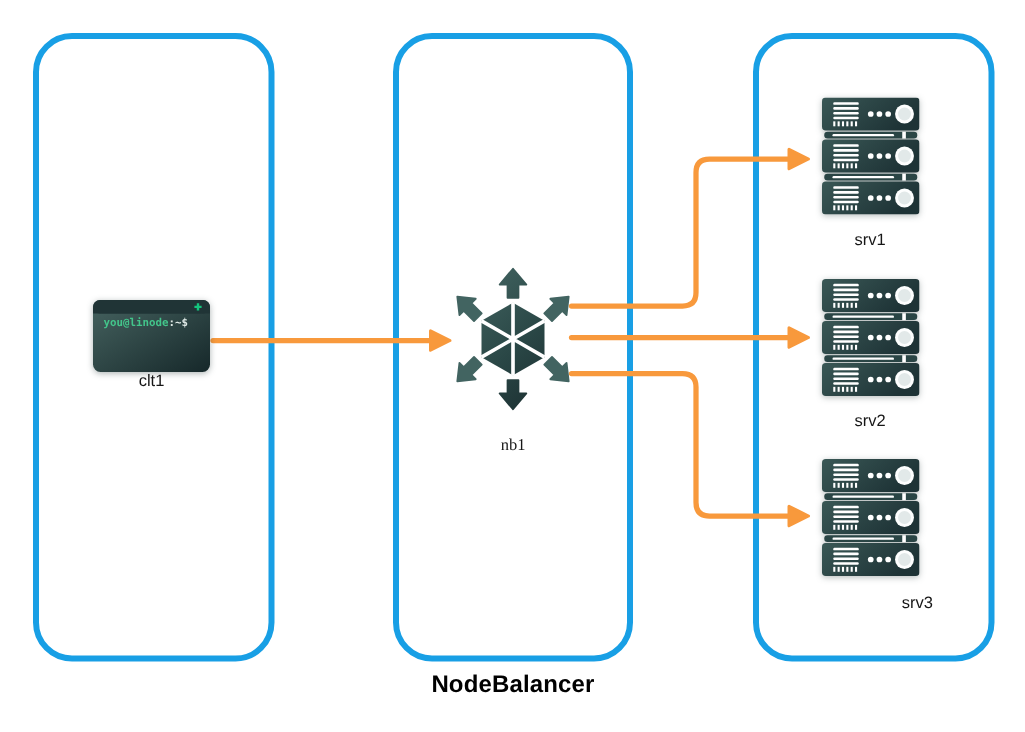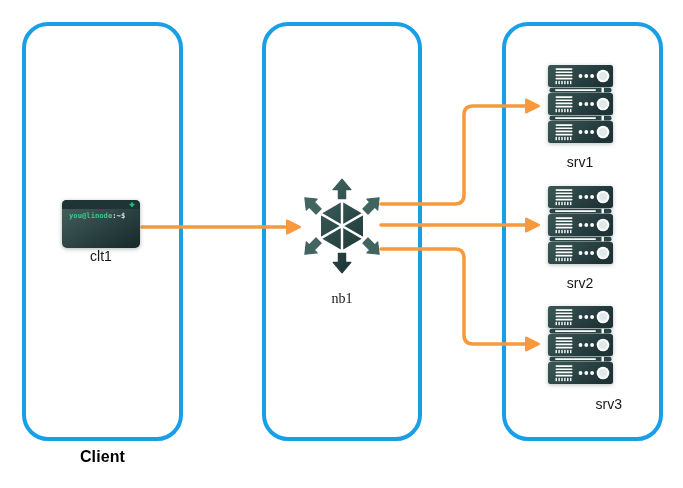--- a/index.html
+++ b/index.html
@@ -25,21 +25,21 @@
   .wire{stroke:var(--c-arrow,#F8993C);stroke-width:3.5;fill:none;stroke-linecap:round;}
   .wirehead{fill:var(--c-arrow,#F8993C);stroke:var(--c-arrow,#F8993C);stroke-width:2;stroke-linejoin:round;}
   .icon{position:absolute;z-index:3;}
   #icon-terminal{left:62px;top:200px;filter:drop-shadow(0 1px 2px rgba(20,40,40,.35));}
   #icon-nb{left:300px;top:178px;}
   #icon-srv1{left:548px;top:65px;}
   #icon-srv2{left:548px;top:186px;}
   #icon-srv3{left:548px;top:306px;}
   .stack{filter:drop-shadow(0 1px 2px rgba(20,40,40,.3));}
   .node-label{
-    position:absolute;width:84px;text-align:center;font-size:14px;color:#161616;z-index:3;
+    position:absolute;width:84px;text-align:center;font-size:11px;color:#161616;z-index:3;
   }
   #nl-clt1{left:59px;top:248px;}
   #nl-nb1{left:300px;top:291px;font-family:Liberation Serif, serif;}
   #nl-srv1{left:538px;top:154px;}
   #nl-srv2{left:538px;top:275px;}
   #nl-srv3{left:538px;top:396px;text-align:right;}
 </style>
 </head>
 <body>
 
@@ -150,15 +150,15 @@
       <use href="#cn1" y="50"></use>
     <use href="#un1" y="56"></use>
   </svg>
 
   <div class="node-label" id="nl-clt1">clt1</div>
   <div class="node-label" id="nl-nb1">nb1</div>
   <div class="node-label" id="nl-srv1">srv1</div>
   <div class="node-label" id="nl-srv2">srv2</div>
   <div class="node-label" id="nl-srv3">srv3</div>
 
-  <div class="container-label" id="lbl-client">Client</div>
+  <div class="container-label" id="lbl-nb">NodeBalancer</div>
 
 </div>
 
 </body></html>

